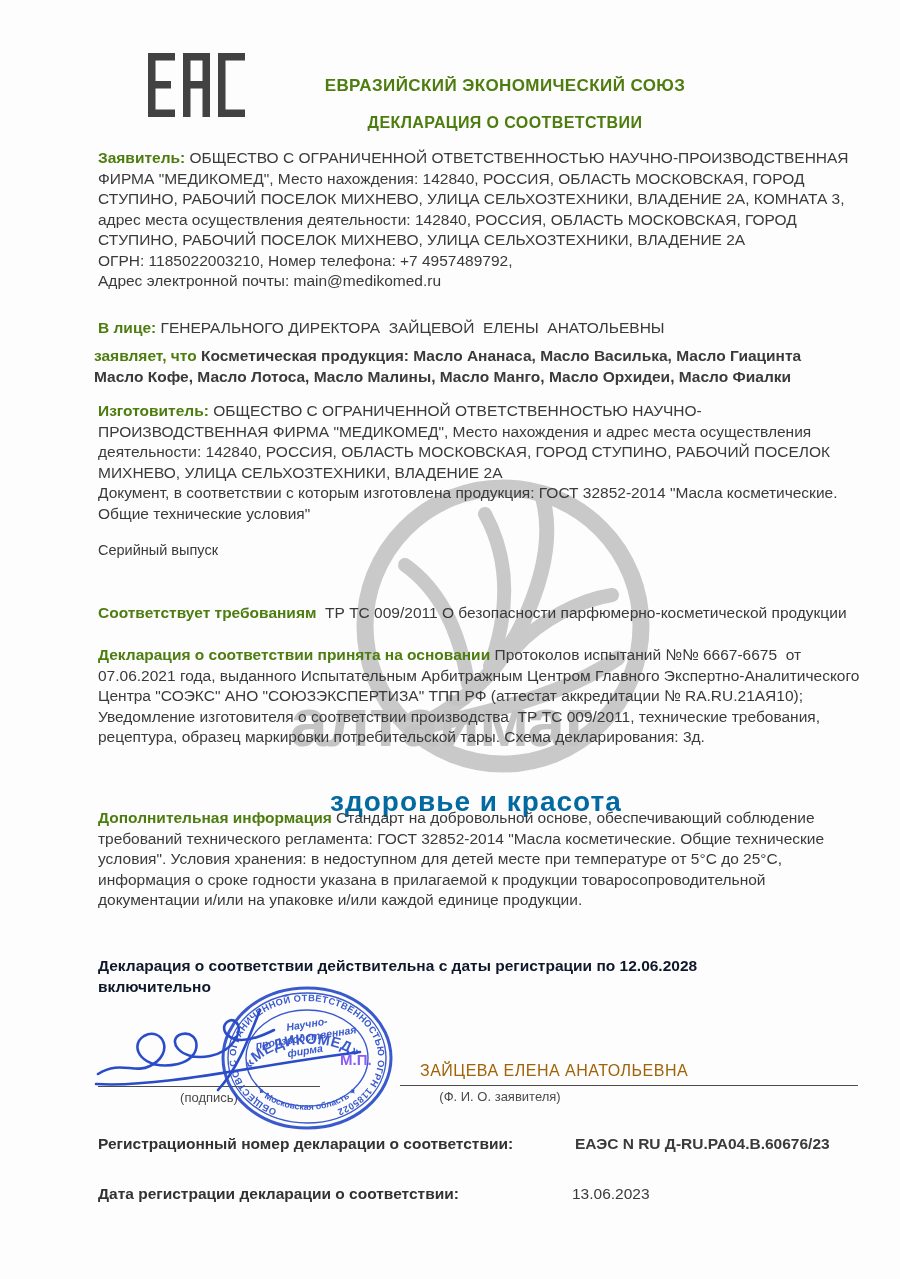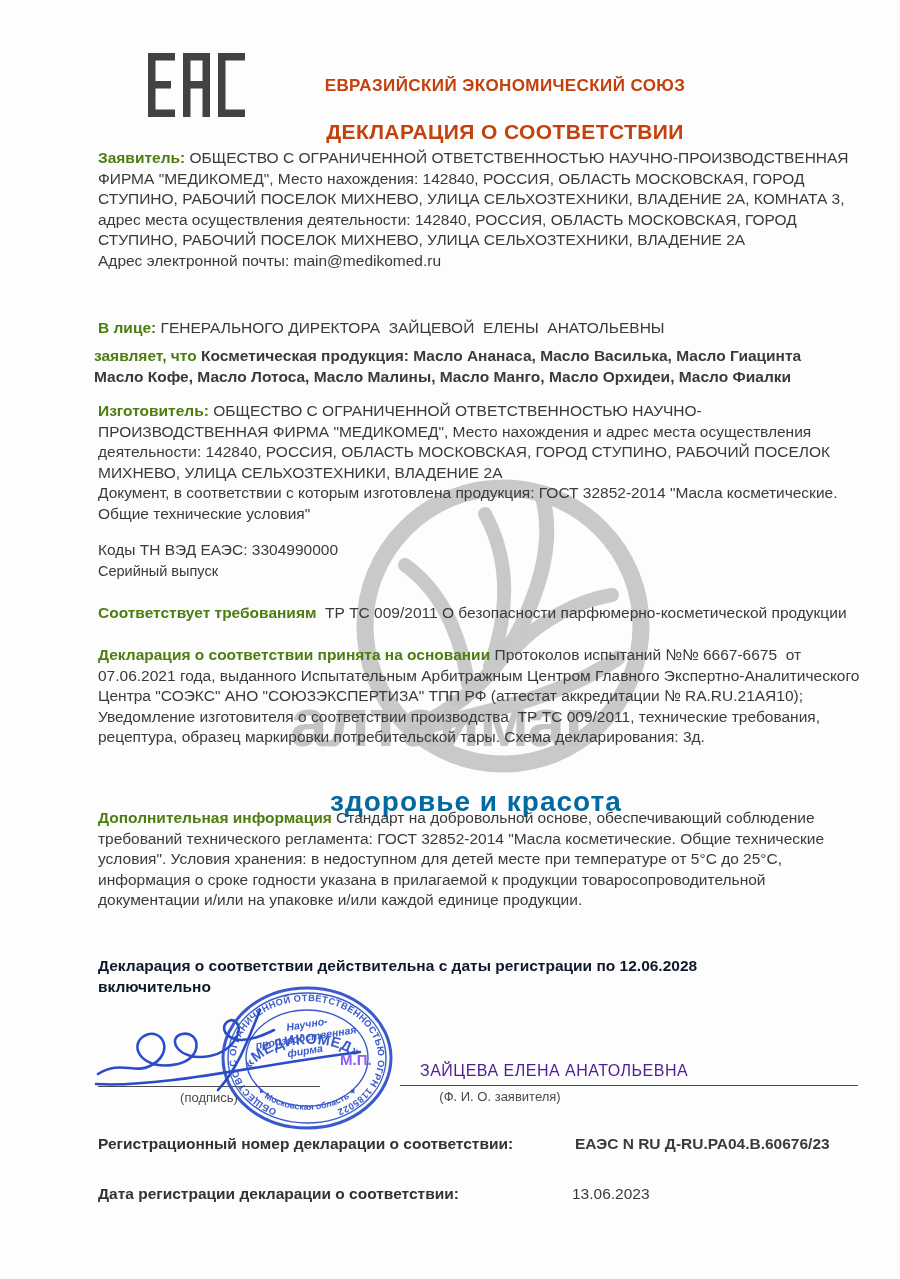--- a/index.html
+++ b/index.html
@@ -6,35 +6,35 @@
   html,body { background:#e8e8e8; }
   .page {
     position:relative; width:900px; height:1279px; margin:0 auto;
     background:#fdfdfd; overflow:hidden;
     font-family:"Liberation Sans","DejaVu Sans",sans-serif;
     color:#3a3a3a;
   }
   .abs { position:absolute; }
   .para { font-size:15.5px; line-height:20.5px; white-space:pre-wrap; }
   .para b { color:#4d7c0f; }
-  .titles { text-align:center; font-weight:bold; color:#c2410c; letter-spacing:.4px; }
+  .titles { text-align:center; font-weight:bold; color:#4d7c0f; letter-spacing:.4px; }
   .titles .t1 { font-size:17px; }
-  .titles .t2 { font-size:21px; margin-top:24px; }
+  .titles .t2 { font-size:16px; margin-top:18px; }
   .caption { font-size:13px; color:#4a4a4a; text-align:center; }
   .sig-line { border-top:1.6px solid #4c4c4c; height:0; }
   .reg-label { font-weight:bold; font-size:15.5px; color:#323232; }
   .reg-value { font-size:15.5px; }
   .bold { font-weight:bold; }
   .wm-brand {
     font-size:68px; font-weight:bold; letter-spacing:-1px;
     line-height:1;
   }
   .wm-tagline { font-size:28px; font-weight:bold; letter-spacing:1px; }
   .mp { font-size:15px; font-weight:bold; color:#8b5cf6; }
-  .name-line { font-size:16px; letter-spacing:.5px; color:#4c1d95; }
+  .name-line { font-size:16px; letter-spacing:.5px; color:#a16207; }
   svg text { font-family:"Liberation Sans","DejaVu Sans",sans-serif; }
 </style>
 </head>
 <body>
 
 <div class="page">
 
   <div class="abs" style="left:0;top:0;width:900px;height:1279px;z-index:0;">
     <svg class="abs" style="left:348px;top:468px;" width="310" height="322" viewBox="0 0 310 322">
       <g fill="none" stroke="#c9c9c9" stroke-linecap="round">
@@ -65,34 +65,34 @@
         <rect x="72" y="57.5" width="27" height="7.5"></rect>
     </g>
   </svg>
   <div class="abs titles" style="left:180px;top:76px;width:650px;z-index:1;">
     <div class="t1">ЕВРАЗИЙСКИЙ ЭКОНОМИЧЕСКИЙ СОЮЗ</div>
     <div class="t2">ДЕКЛАРАЦИЯ О СООТВЕТСТВИИ</div>
   </div>
 
   <div class="abs" style="left:98px;top:148px;width:762px;z-index:1;">
     <div class="para"><b>Заявитель:</b><span> ОБЩЕСТВО С ОГРАНИЧЕННОЙ ОТВЕТСТВЕННОСТЬЮ НАУЧНО-ПРОИЗВОДСТВЕННАЯ ФИРМА "МЕДИКОМЕД", Место нахождения: 142840, РОССИЯ, ОБЛАСТЬ МОСКОВСКАЯ, ГОРОД СТУПИНО, РАБОЧИЙ ПОСЕЛОК МИХНЕВО, УЛИЦА СЕЛЬХОЗТЕХНИКИ, ВЛАДЕНИЕ 2А, КОМНАТА 3, адрес места осуществления деятельности: 142840, РОССИЯ, ОБЛАСТЬ МОСКОВСКАЯ, ГОРОД СТУПИНО, РАБОЧИЙ ПОСЕЛОК МИХНЕВО, УЛИЦА СЕЛЬХОЗТЕХНИКИ, ВЛАДЕНИЕ 2А</span></div>
+    <div class="para">ОГРН: 1185022003210, Номер телефона: +7 4957489792,</div>
     <div class="para">Адрес электронной почты: main@medikomed.ru</div>
   </div>
 
   <div class="abs para" style="left:98px;top:318px;width:762px;z-index:1;"><b>В лице:</b><span> ГЕНЕРАЛЬНОГО ДИРЕКТОРА  ЗАЙЦЕВОЙ  ЕЛЕНЫ  АНАТОЛЬЕВНЫ</span></div>
 
   <div class="abs para" style="left:94px;top:346px;width:745px;z-index:1;font-weight:bold;"><b>заявляет, что</b><span> Косметическая продукция: Масло Ананаса, Масло Василька, Масло Гиацинта Масло Кофе, Масло Лотоса, Масло Малины, Масло Манго, Масло Орхидеи, Масло Фиалки</span></div>
 
   <div class="abs" style="left:98px;top:401px;width:762px;z-index:1;">
     <div class="para"><b>Изготовитель:</b><span> ОБЩЕСТВО С ОГРАНИЧЕННОЙ ОТВЕТСТВЕННОСТЬЮ НАУЧНО-ПРОИЗВОДСТВЕННАЯ ФИРМА "МЕДИКОМЕД", Место нахождения и адрес места осуществления деятельности: 142840, РОССИЯ, ОБЛАСТЬ МОСКОВСКАЯ, ГОРОД СТУПИНО, РАБОЧИЙ ПОСЕЛОК МИХНЕВО, УЛИЦА СЕЛЬХОЗТЕХНИКИ, ВЛАДЕНИЕ 2А</span></div>
     <div class="para">Документ, в соответствии с которым изготовлена продукция: ГОСТ 32852-2014 "Масла косметические. Общие технические условия"</div>
   </div>
 
   <div class="abs" style="left:98px;top:540px;width:762px;z-index:1;">
-    <div class="para">Коды ТН ВЭД ЕАЭС: 3304990000</div>
     <div class="para" style="font-size:14.5px;">Серийный выпуск</div>
   </div>
 
   <div class="abs para" style="left:98px;top:603px;width:762px;z-index:1;"><b>Соответствует требованиям</b><span>  ТР ТС 009/2011 О безопасности парфюмерно-косметической продукции</span></div>
 
   <div class="abs para" style="left:98px;top:645px;width:762px;z-index:1;"><b>Декларация о соответствии принята на основании</b><span> Протоколов испытаний №№ 6667-6675  от 07.06.2021 года, выданного Испытательным Арбитражным Центром Главного Экспертно-Аналитического Центра "СОЭКС" АНО "СОЮЗЭКСПЕРТИЗА" ТПП РФ (аттестат аккредитации № RA.RU.21АЯ10); Уведомление изготовителя о соответствии производства  ТР ТС 009/2011, технические требования, рецептура, образец маркировки потребительской тары. Схема декларирования: 3д.</span></div>
 
   <div class="abs para" style="left:98px;top:808px;width:765px;z-index:1;"><b>Дополнительная информация</b><span> Стандарт на добровольной основе, обеспечивающий соблюдение требований технического регламента: ГОСТ 32852-2014 "Масла косметические. Общие технические условия". Условия хранения: в недоступном для детей месте при температуре от 5°С до 25°С, информация о сроке годности указана в прилагаемой к продукции товаросопроводительной документации и/или на упаковке и/или каждой единице продукции.</span></div>
 
   <div class="abs para bold" style="left:98px;top:956px;width:680px;z-index:1;color:#0f172a;">Декларация о соответствии действительна с даты регистрации по 12.06.2028 включительно</div>

